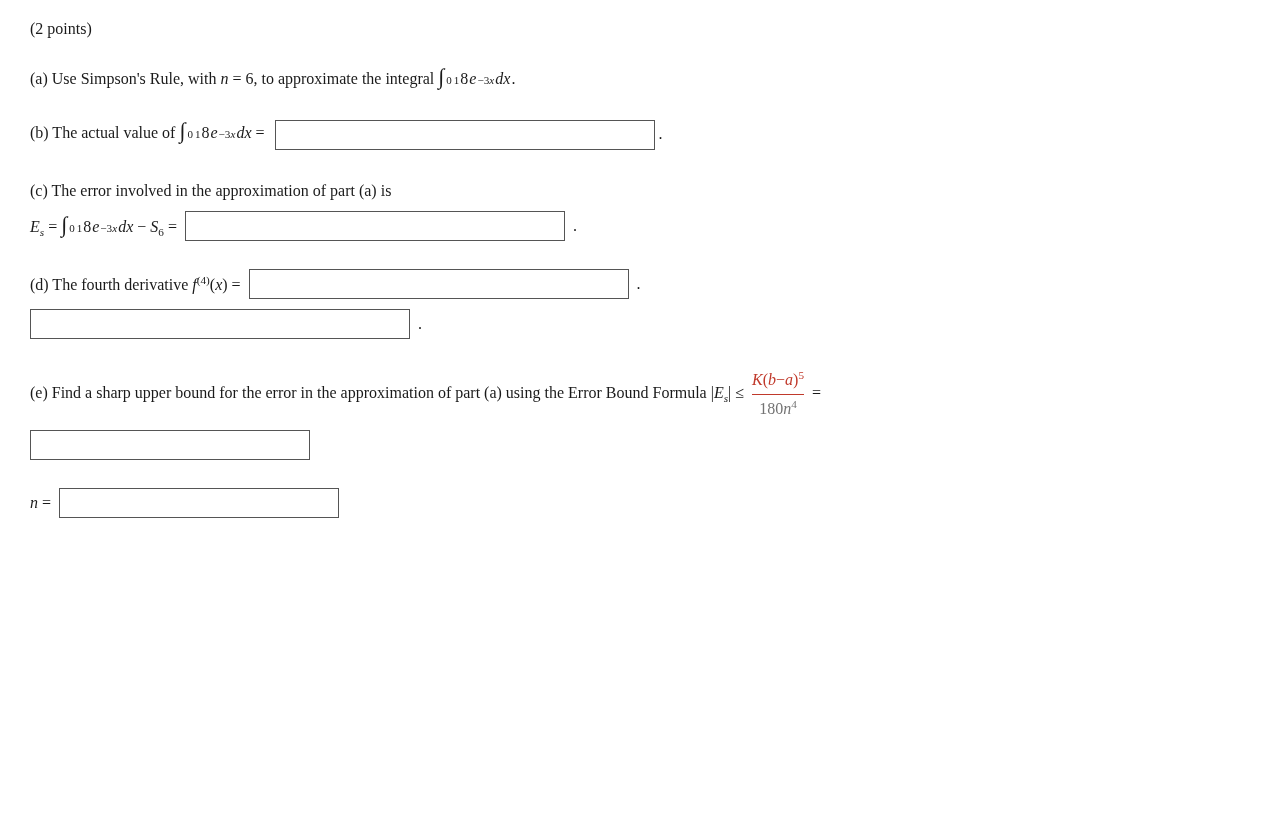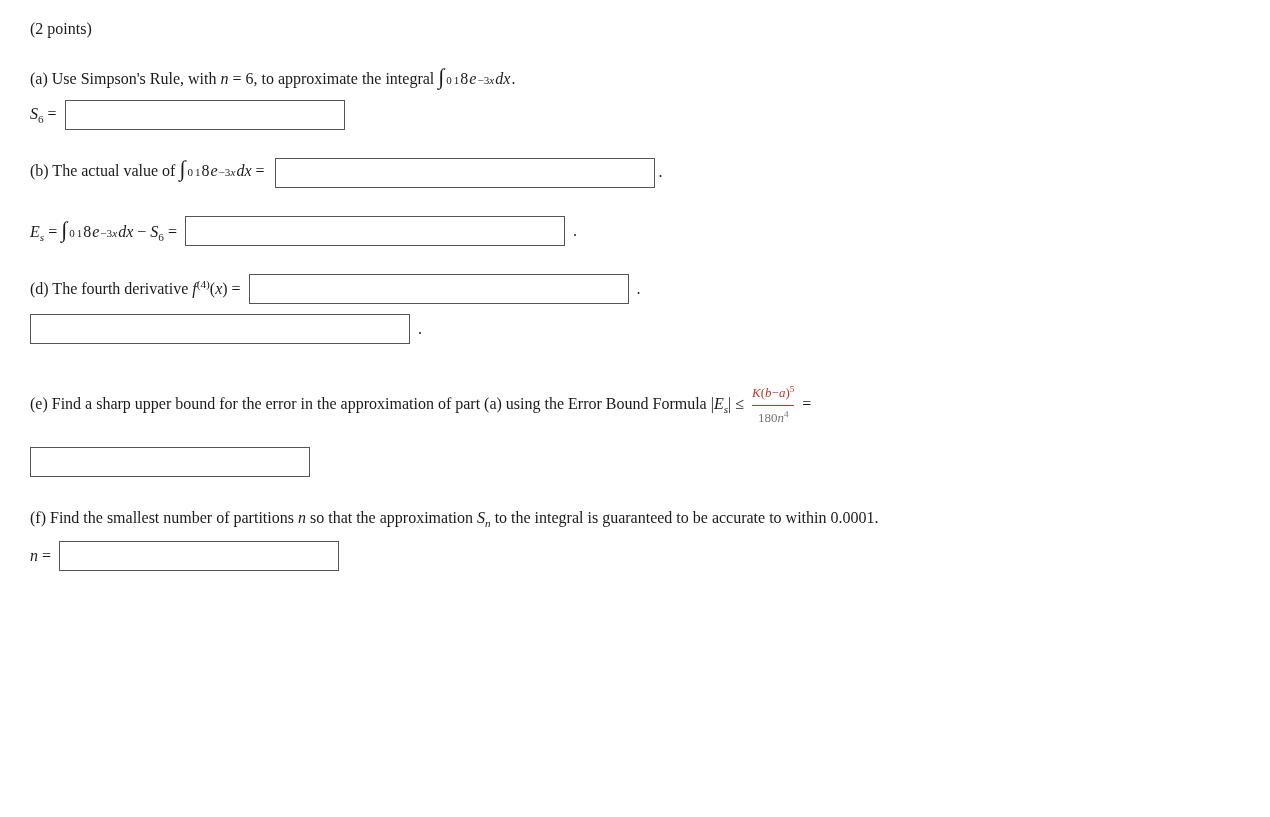--- a/index.html
+++ b/index.html
@@ -88,41 +88,40 @@
 
 <div class="section">
   <div class="section-label">
     <span>(a) Use Simpson's Rule, with <em>n</em> = 6, to approximate the integral 
       <span style="display:inline-flex;align-items:baseline;gap:1px;">
         <span style="font-size:22px;line-height:1;margin-right:1px;">∫</span><span style="font-size:11px;vertical-align:sub;margin-right:1px;">0</span><span style="font-size:11px;vertical-align:super;">1</span>
         8<em>e</em><sup>−3<em>x</em></sup><em>dx</em>.
       </span>
     </span>
   </div>
-  <div class="answer-row">
-    <span><em>S</em><sub>6</sub> =</span>
-    <input type="text" class="answer-input" placeholder="" style="">
-  </div>
 </div>
 
 <div class="section">
   <div class="section-label">
     <span>(b) The actual value of 
       <span style="display:inline-flex;align-items:baseline;gap:1px;">
         <span style="font-size:22px;line-height:1;margin-right:1px;">∫</span><span style="font-size:11px;vertical-align:sub;margin-right:1px;">0</span><span style="font-size:11px;vertical-align:super;">1</span>
         8<em>e</em><sup>−3<em>x</em></sup><em>dx</em>
       </span>
       =
     </span>
     <input type="text" class="answer-input answer-input-wide" style="display: inline-block; vertical-align: middle; margin-left: 6px;">
     <span> .</span>
   </div>
 </div>
 
 <div class="section">
+  <div class="section-label">
+    <span>(c) The error involved in the approximation of part (a) is</span>
+  </div>
   <div class="answer-row">
     <span>
       <em>E<sub>s</sub></em> = 
       <span style="display:inline-flex;align-items:baseline;gap:1px;">
         <span style="font-size:22px;line-height:1;margin-right:1px;">∫</span><span style="font-size:11px;vertical-align:sub;margin-right:1px;">0</span><span style="font-size:11px;vertical-align:super;">1</span>
         8<em>e</em><sup>−3<em>x</em></sup><em>dx</em>
       </span>
       − <em>S</em><sub>6</sub> =
     </span>
     <input type="text" class="answer-input answer-input-wide" style="">
@@ -139,35 +138,30 @@
   <div class="answer-row" style="margin-top:10px;">
     <input type="text" class="answer-input answer-input-wide" style="">
     <span>.</span>
   </div>
 </div>
 
 <div class="section">
   <div class="section-label">
     <span>
       (e) Find a sharp upper bound for the error in the approximation of part (a) using the Error Bound Formula |<em>E<sub>s</sub></em>| ≤ 
-      <span class="fraction" style="display:inline-flex;align-items:center;vertical-align:middle;margin:10px 4px;font-size:13px;">
+      <span class="fraction" style="display:inline-flex;align-items:center;vertical-align:middle;margin:0 4px;font-size:16px;">
         <span class="numer" style="color:#c0392b;border-bottom:1px solid #c0392b;padding-bottom:1px;"><em>K</em>(<em>b</em>−<em>a</em>)<sup>5</sup></span>
         <span class="denom" style="color:#737373;padding-top:1px;">180<em>n</em><sup>4</sup></span>
       </span>
       =
     </span>
   </div>
   <div class="answer-row">
     <input type="text" class="answer-input" style="">
   </div>
 </div>
 
 <div class="section">
-  <div class="section-label">
-    <span>
-      (f) Find the smallest number of partitions <em>n</em> so that the approximation <em>S<sub>n</sub></em> to the integral is guaranteed to be accurate to within 0.0001.
-    </span>
-  </div>
   <div class="answer-row">
     <span><em>n</em> =</span>
     <input type="text" class="answer-input" style="">
   </div>
 </div>
 
 </body></html>

